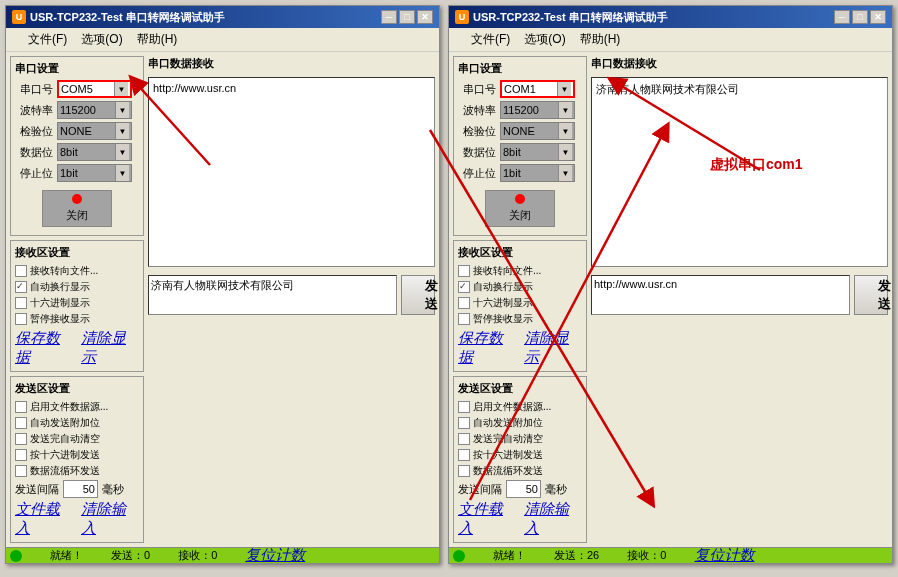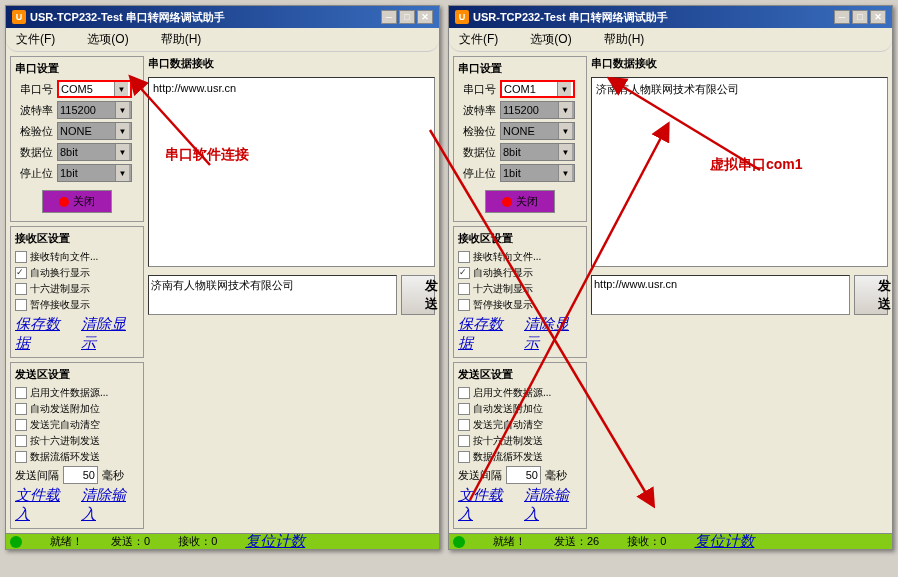--- a/index.html
+++ b/index.html
@@ -62,26 +62,25 @@
       background: #d4d0c8;
       border: 1px solid #888;
       font-size: 9px;
       text-align: center;
       line-height: 12px;
       cursor: pointer;
     }
 
     .menubar {
       background: #ece9d8;
-      padding: 2px 4px;
-      display: flex;
-      gap: 20px;
+      padding: 2px 16px;
+      display: flex;
+      gap: 2px;
       border-bottom: 1px solid #ccc;
       font-size: 12px;
-      border-radius: 12px;
     }
 
     .menu-item {
       padding: 1px 6px;
       cursor: pointer;
     }
 
     .window-content {
       display: flex;
       padding: 4px;
@@ -161,27 +160,28 @@
       align-items: center;
       justify-content: center;
       font-size: 8px;
     }
 
     .close-btn {
       display: flex;
       align-items: center;
       justify-content: center;
       gap: 4px;
-      background: #a21caf;
+      background: #a3a3a3;
       border: 1px solid #888;
       padding: 3px 12px;
       cursor: pointer;
       margin: 4px auto;
       font-size: 11px;
       width: 70px;
+      flex-direction: column;
     }
 
     .red-dot {
       width: 10px;
       height: 10px;
       background: #ff0000;
       border-radius: 50%;
       display: inline-block;
     }
 
@@ -658,20 +658,19 @@
     <line x1="210" y1="165" x2="135" y2="82" stroke="#cc0000" stroke-width="2.5" marker-end="url(#arrowhead-left)"></line>
 
     <line x1="430" y1="130" x2="650" y2="500" stroke="#cc0000" stroke-width="2.5" marker-end="url(#arrowhead-right)"></line>
 
     <line x1="760" y1="170" x2="615" y2="82" stroke="#cc0000" stroke-width="2.5" marker-end="url(#arrowhead-left)"></line>
 
     <line x1="470" y1="500" x2="665" y2="130" stroke="#cc0000" stroke-width="2.5" marker-end="url(#arrowhead-right)"></line>
   </svg>
 
   <div class="annotation-text" style="left:165px;top:145px;font-size:14px;">
-    <div>串口软件连接</div>
   </div>
 
   <div class="annotation-text" style="left:710px;top:155px;font-size:14px;">
     <div>虚拟串口com1</div>
   </div>
 
 </div>
 
 </body></html>

